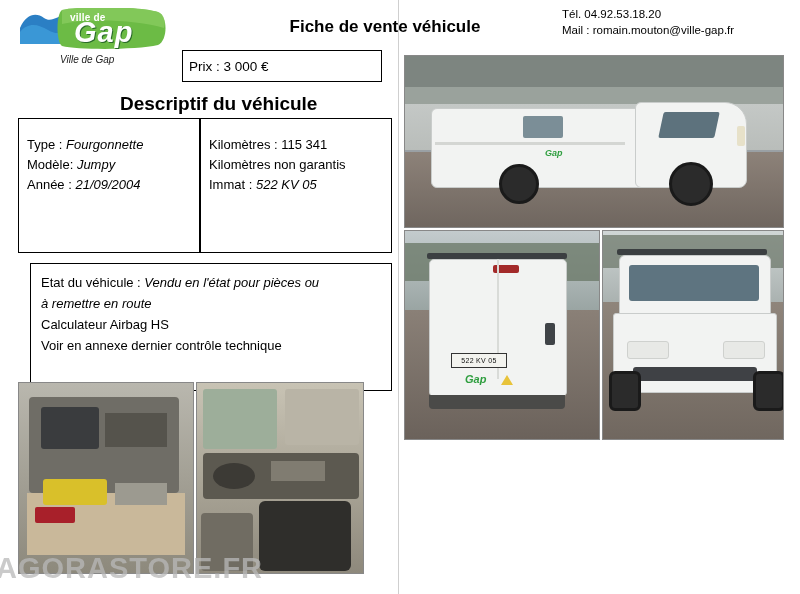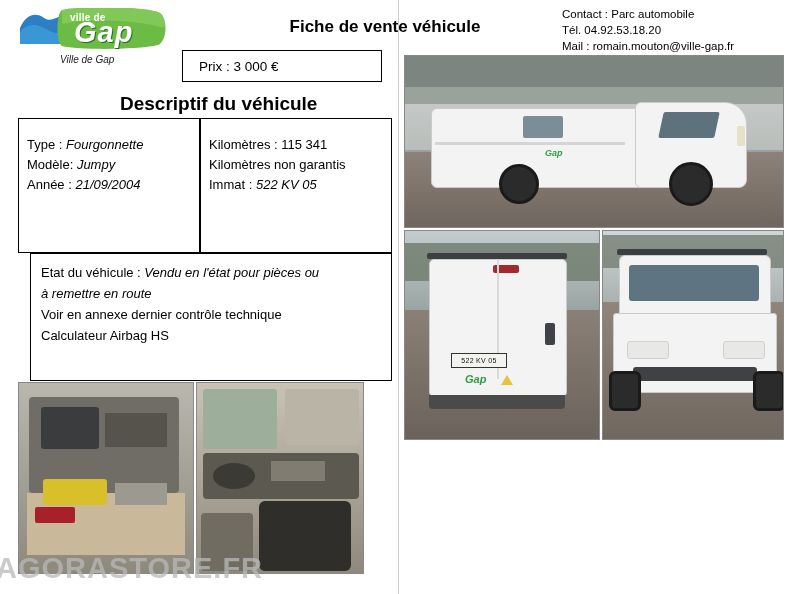--- a/index.html
+++ b/index.html
@@ -83,21 +83,21 @@
   
   #price-box {
     position: absolute;
     left: 182px;
     top: 50px;
     width: 200px;
     height: 32px;
     border: 1px solid #000;
     display: flex;
     align-items: center;
-    padding-left: 16px;
+    padding-left: 6px;
     box-sizing: border-box;
     font-size: 13.5px;
   }
 
   
   #section-title {
     position: absolute;
     left: 120px;
     top: 93px;
     font-size: 19px;
@@ -120,21 +120,21 @@
     height: 135px;
   }
   #box-right {
     left: 200px;
     top: 118px;
     width: 192px;
     height: 135px;
   }
   #box-state {
     left: 30px;
-    top: 253px;
+    top: 263px;
     width: 362px;
     height: 128px;
     padding: 8px 10px;
     line-height: 21px;
   }
   .ital {
     font-style: italic;
   }
 
   
@@ -229,21 +229,20 @@
     <path d="M44,2 C60,-2 120,-2 140,4 C146,6 148,14 146,20 C120,12 70,10 44,16 Z" fill="#8ccd63" opacity="0.7"></path>
   </svg>
   <span class="logo-villedegap">ville de</span>
   <span class="logo-gap-text">Gap</span>
   <span class="logo-caption">Ville de Gap</span>
 </div>
 
 <div id="doc-title">Fiche de vente véhicule</div>
 
 <div id="contact-block">
-  <div>Contact : Parc automobile</div>
   <div>Tél. 04.92.53.18.20</div>
   <div>Mail : romain.mouton@ville-gap.fr</div>
 </div>
 
 <div id="price-box">
   <span>Prix : 3 000 €</span>
 </div>
 
 <div id="section-title">Descriptif du véhicule</div>
 
@@ -273,22 +272,22 @@
     <span class="ital">522 KV 05</span>
   </div>
 </div>
 
 <div class="info-box" id="box-state">
   <div>
     <span>Etat du véhicule :</span>
     <span class="ital">Vendu en l'état pour pièces ou</span>
   </div>
   <div class="ital">à remettre en route</div>
+  <div>Calculateur Airbag HS</div>
   <div>Voir en annexe dernier contrôle technique</div>
-  <div>Calculateur Airbag HS</div>
 </div>
 
 <div id="divider"></div>
 
 <div class="photo" id="photo-main">
   <div class="sky" style="height:55%; background:linear-gradient(#cfd3d2,#b9bdba);"></div>
   <div class="dark" style="left:0; top:0; width:100%; height:18%; background:#7d8580;"></div>
   <div class="dark" style="left:0; top:18%; width:100%; height:10%; background:#9aa29c;"></div>
   <div class="ground" style="height:44%; background:linear-gradient(#8d8279,#6f665f);"></div>
 

